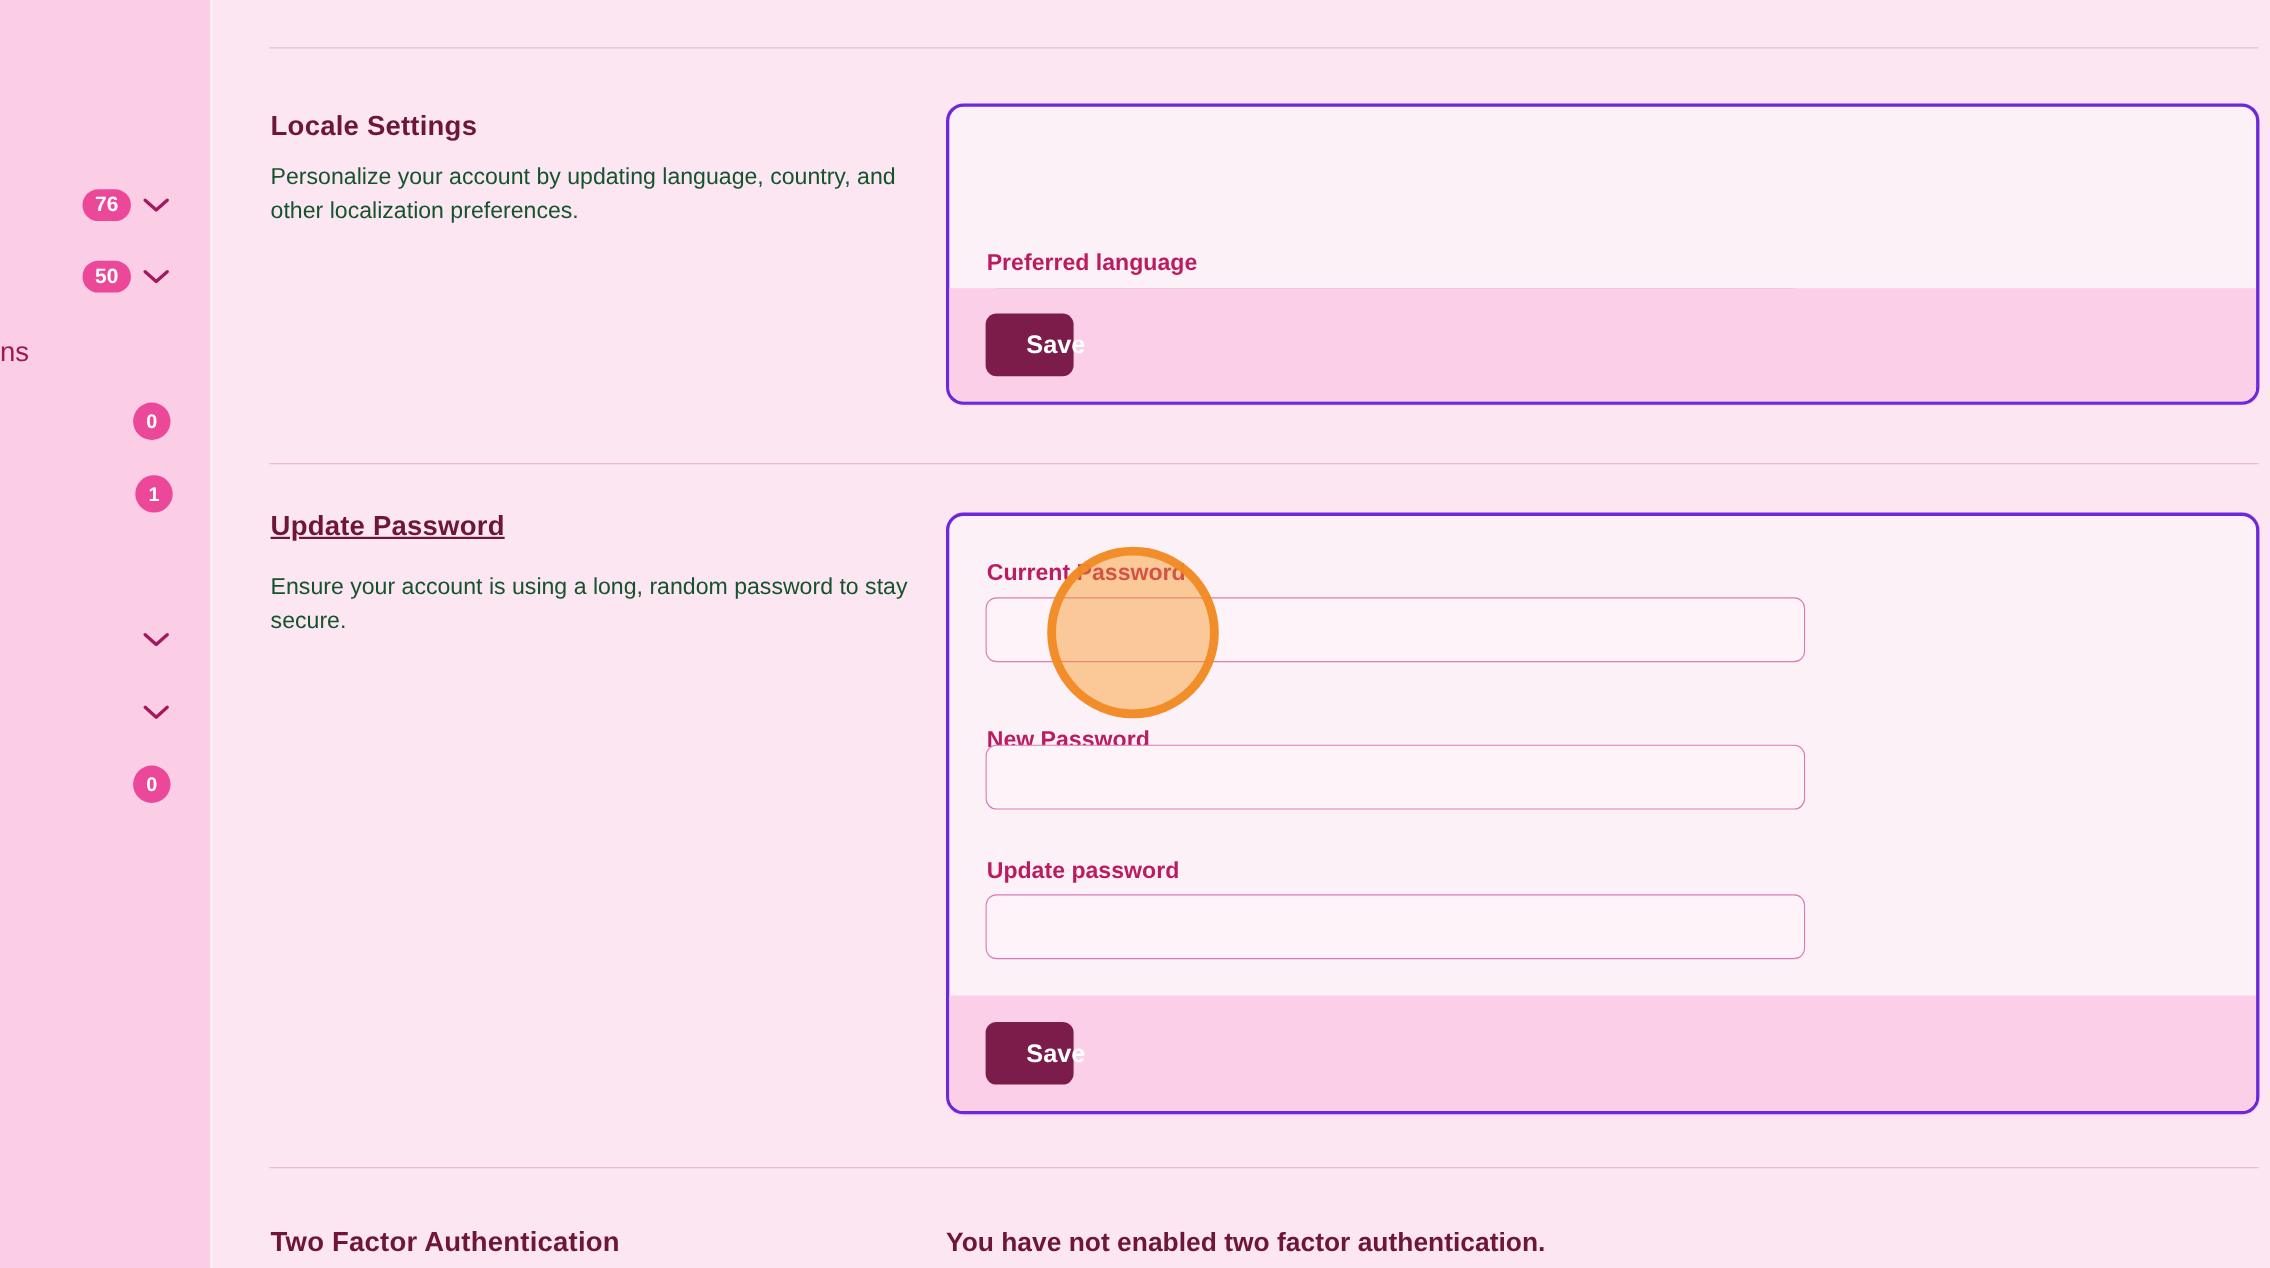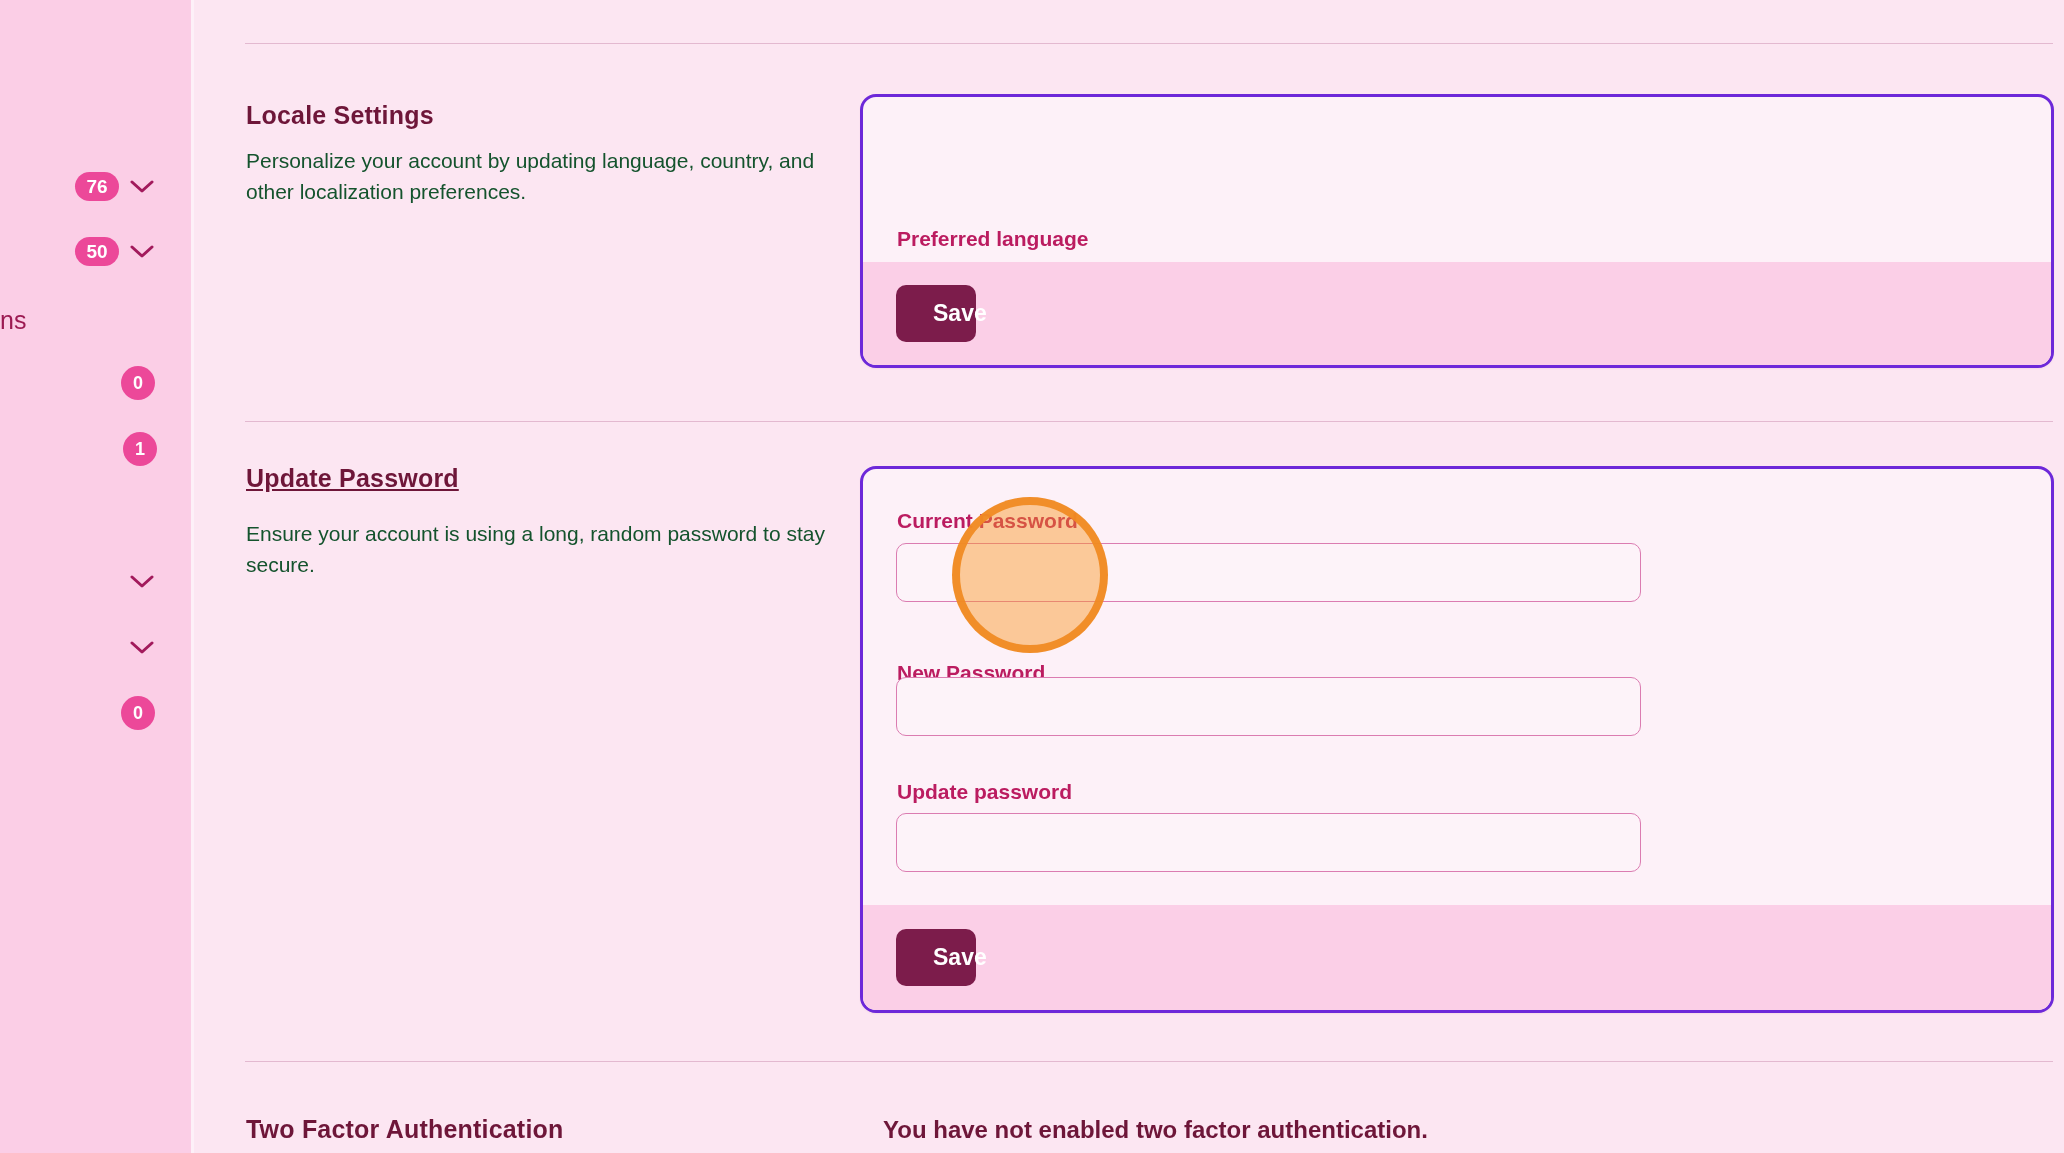--- a/index.html
+++ b/index.html
@@ -147,15 +147,15 @@
   <input class="text-input" type="password" style="left: 33px; top: 344px;" value="">
 
   <div class="card-footer" style="height:105px;">
     <button class="save-btn" style="left:33px; top:24px;">Save</button>
   </div>
 </div>
 
 <div class="divider" style="top:1061px;"></div>
 
 <h2 class="section-title" style="top:1115px;text-align:center;">Two Factor Authentication</h2>
-<div class="status-bold" style="top:1116px;margin-left:23px;">You have not enabled two factor authentication.</div>
+<div class="status-bold" style="top:1116px;">You have not enabled two factor authentication.</div>
 
 <div class="click-ring"></div>
 
 </body></html>

